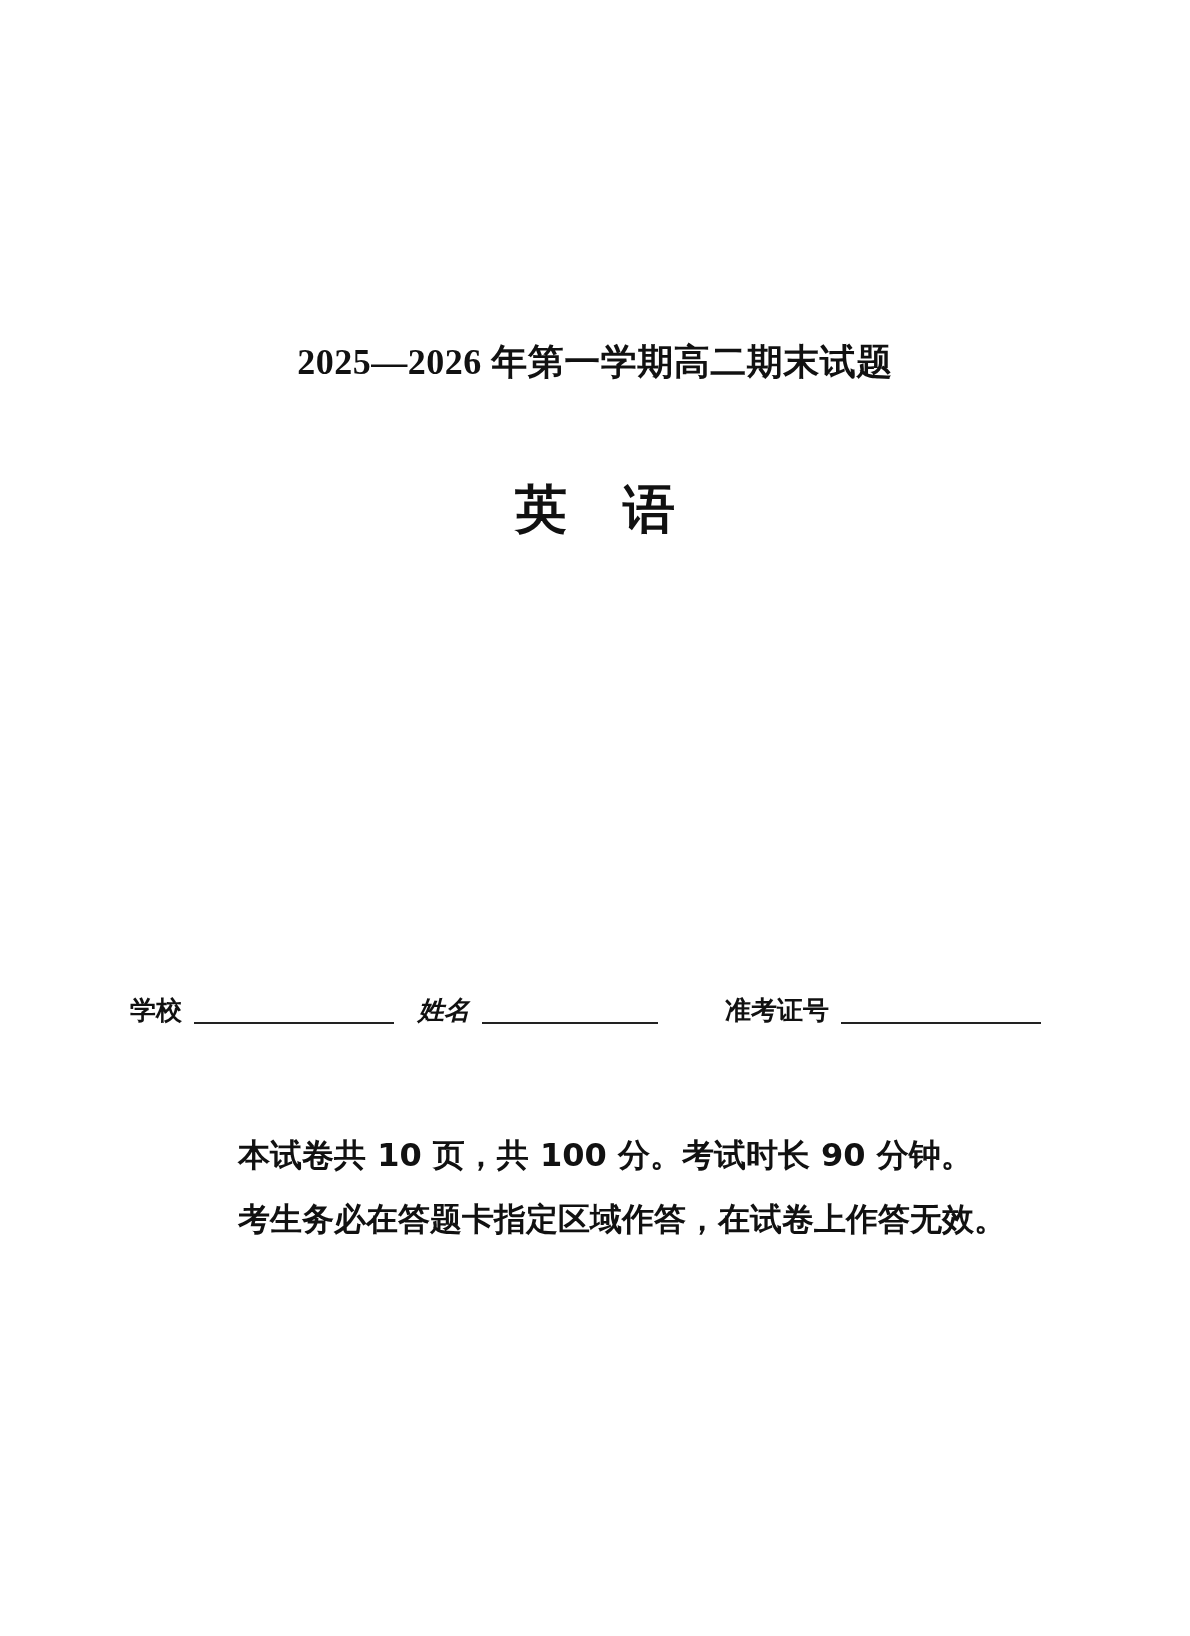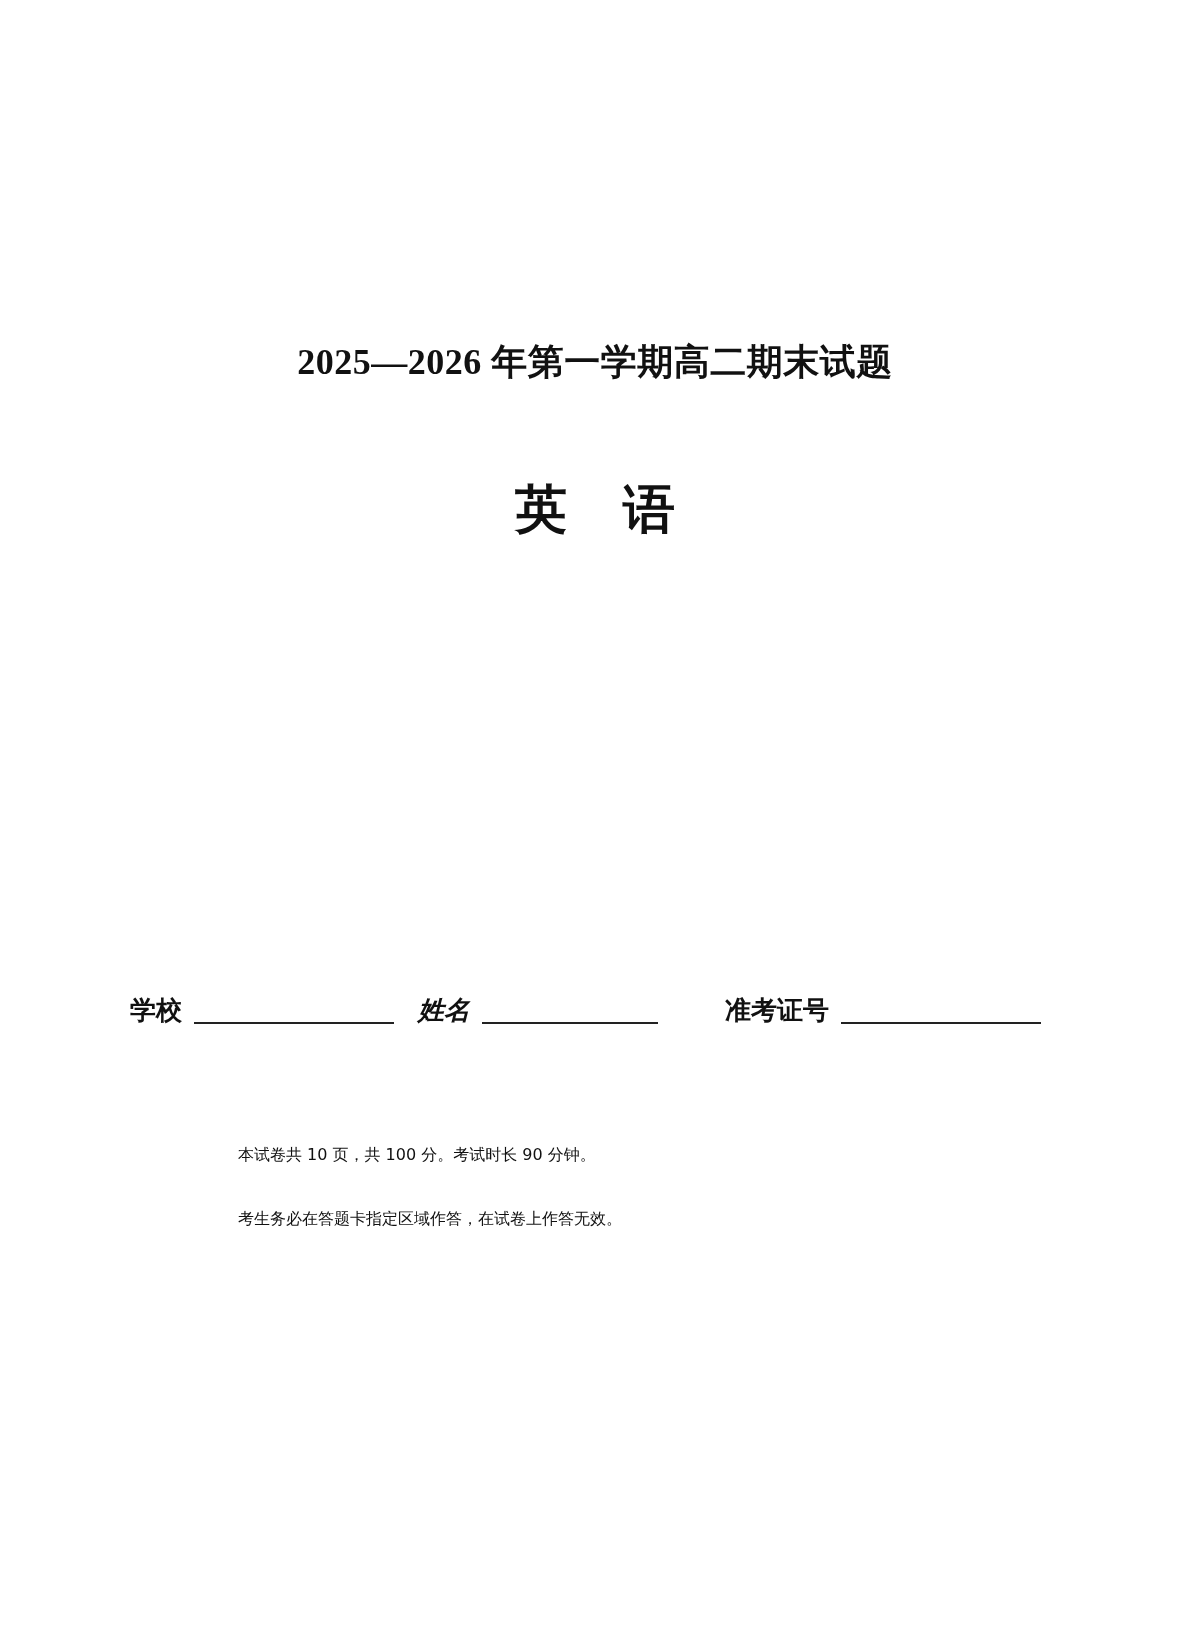--- a/index.html
+++ b/index.html
@@ -11,21 +11,21 @@
     .subject { position: absolute; top: 475px; left: 0; width: 1190px; text-align: center;
                font-size: 52px; font-weight: bold; font-family: "DejaVu Sans", sans-serif; }
     .subject span { display: inline-block; }
     .subject .gap { width: 56px; }
     .fields { position: absolute; top: 990px; left: 130px; width: 930px; height: 44px;
               font-family: "DejaVu Sans", sans-serif; font-weight: bold; font-size: 26px; }
     .field { position: absolute; top: 0; display: flex; align-items: flex-end; }
     .field-label { white-space: nowrap; line-height: 40px; }
     .field-line { height: 0; border-bottom: 2px solid #222; margin-left: 12px; margin-bottom: 6px; }
     .instructions { position: absolute; left: 238px; font-family: "DejaVu Sans", sans-serif;
-                    font-size: 16px; line-height: 30px; white-space: nowrap; }
+                    font-size: 32px; line-height: 30px; white-space: nowrap; font-weight: bold; }
   </style>
 </head>
 <body>
 
 <div class="page">
 
   <div class="exam-title">2025—2026 年第一学期高二期末试题</div>
 
   <div class="subject">
     <span>英</span><span class="gap"></span><span>语</span>

